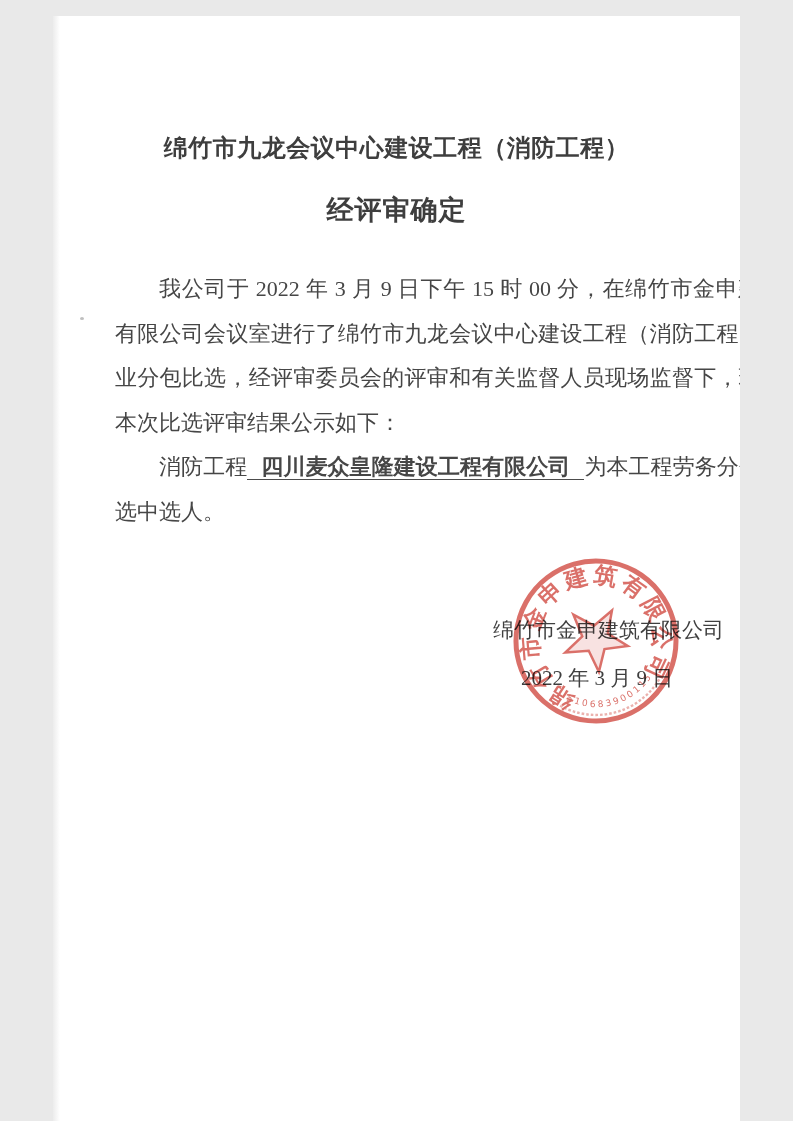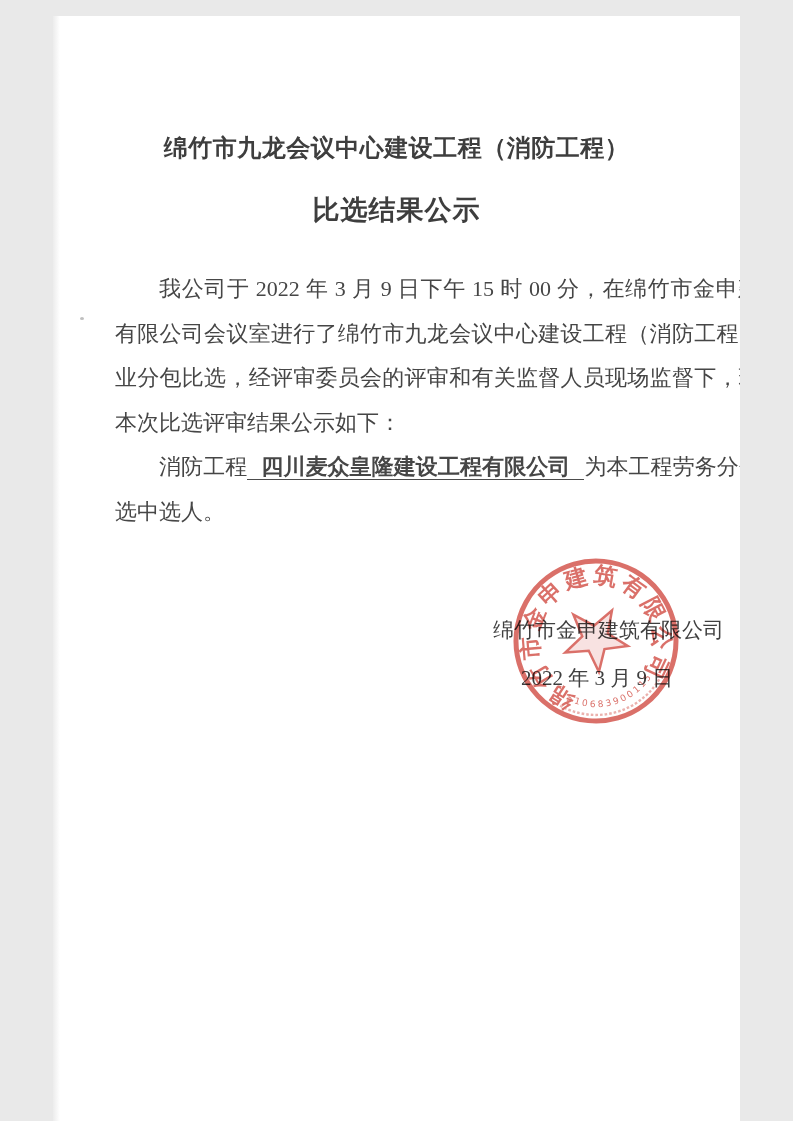--- a/index.html
+++ b/index.html
@@ -89,21 +89,21 @@
 </head>
 <body>
 
 <div class="page">
 
   <div class="scan-edge"></div>
   <div class="speck"></div>
 
   <div class="doc-title">绵竹市九龙会议中心建设工程（消防工程）</div>
 
-  <div class="doc-subtitle">比选结果公示</div>
+  <div class="doc-subtitle">经评审确定</div>
 
   <div class="doc-body">
     <p>我公司于 2022 年 3 月 9 日下午 15 时 00 分，在绵竹市金申建筑有限公司会议室进行了绵竹市九龙会议中心建设工程（消防工程）专业分包比选，经评审委员会的评审和有关监督人员现场监督下，现将本次比选评审结果公示如下：</p>
     <p><span>消防工程</span><span class="winner-underline">四川麦众皇隆建设工程有限公司</span><span>为本工程劳务分包比选中选人。</span></p>
   </div>
 
   <div class="signature">
     <div class="sig-company">绵竹市金申建筑有限公司</div>
     <div class="sig-date">2022 年 3 月 9 日</div>
   </div>

